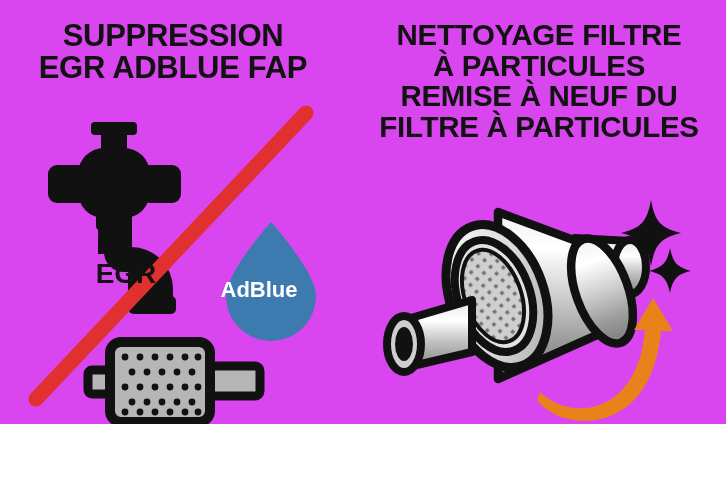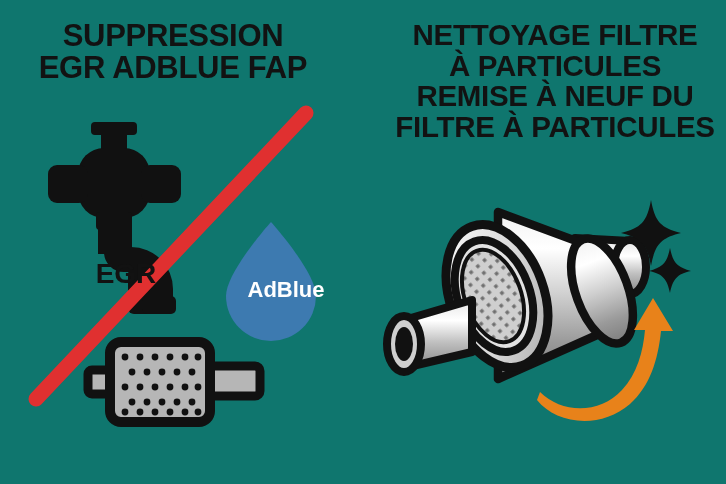--- a/index.html
+++ b/index.html
@@ -6,22 +6,22 @@
     margin: 0;
     padding: 0;
     background: #ffffff;
   }
   body {
     font-family: "Liberation Sans", sans-serif;
   }
   #poster {
     position: relative;
     width: 726px;
-    height: 484px;
-    background: #0f766e;
+    height: 424px;
+    background: #d946ef;
     overflow: hidden;
   }
   #poster svg.layer {
     position: absolute;
     left: 0;
     top: 0;
     width: 726px;
     height: 484px;
   }
 
@@ -37,21 +37,21 @@
     text-align: center;
     white-space: pre-line;
   }
   #title-left {
     left: 8px;
     top: 20px;
     width: 330px;
     font-size: 31px;
   }
   #title-right {
-    left: 384px;
+    left: 368px;
     top: 20px;
     width: 342px;
     font-size: 29.5px;
   }
 
   
   .part-label {
     position: absolute;
     margin: 16px;
     font-family: "Liberation Sans", sans-serif;
@@ -68,21 +68,21 @@
   }
   #label-dpf {
     left: 80px;
     top: 428px;
     width: 180px;
   }
 
   
   #adblue-text {
     position: absolute;
-    left: 234px;
+    left: 207px;
     top: 279px;
     width: 104px;
     text-align: center;
     font-family: "Liberation Sans", sans-serif;
     font-weight: bold;
     font-size: 22px;
     color: #ffffff;
     line-height: 1;
     pointer-events: none;
   }

